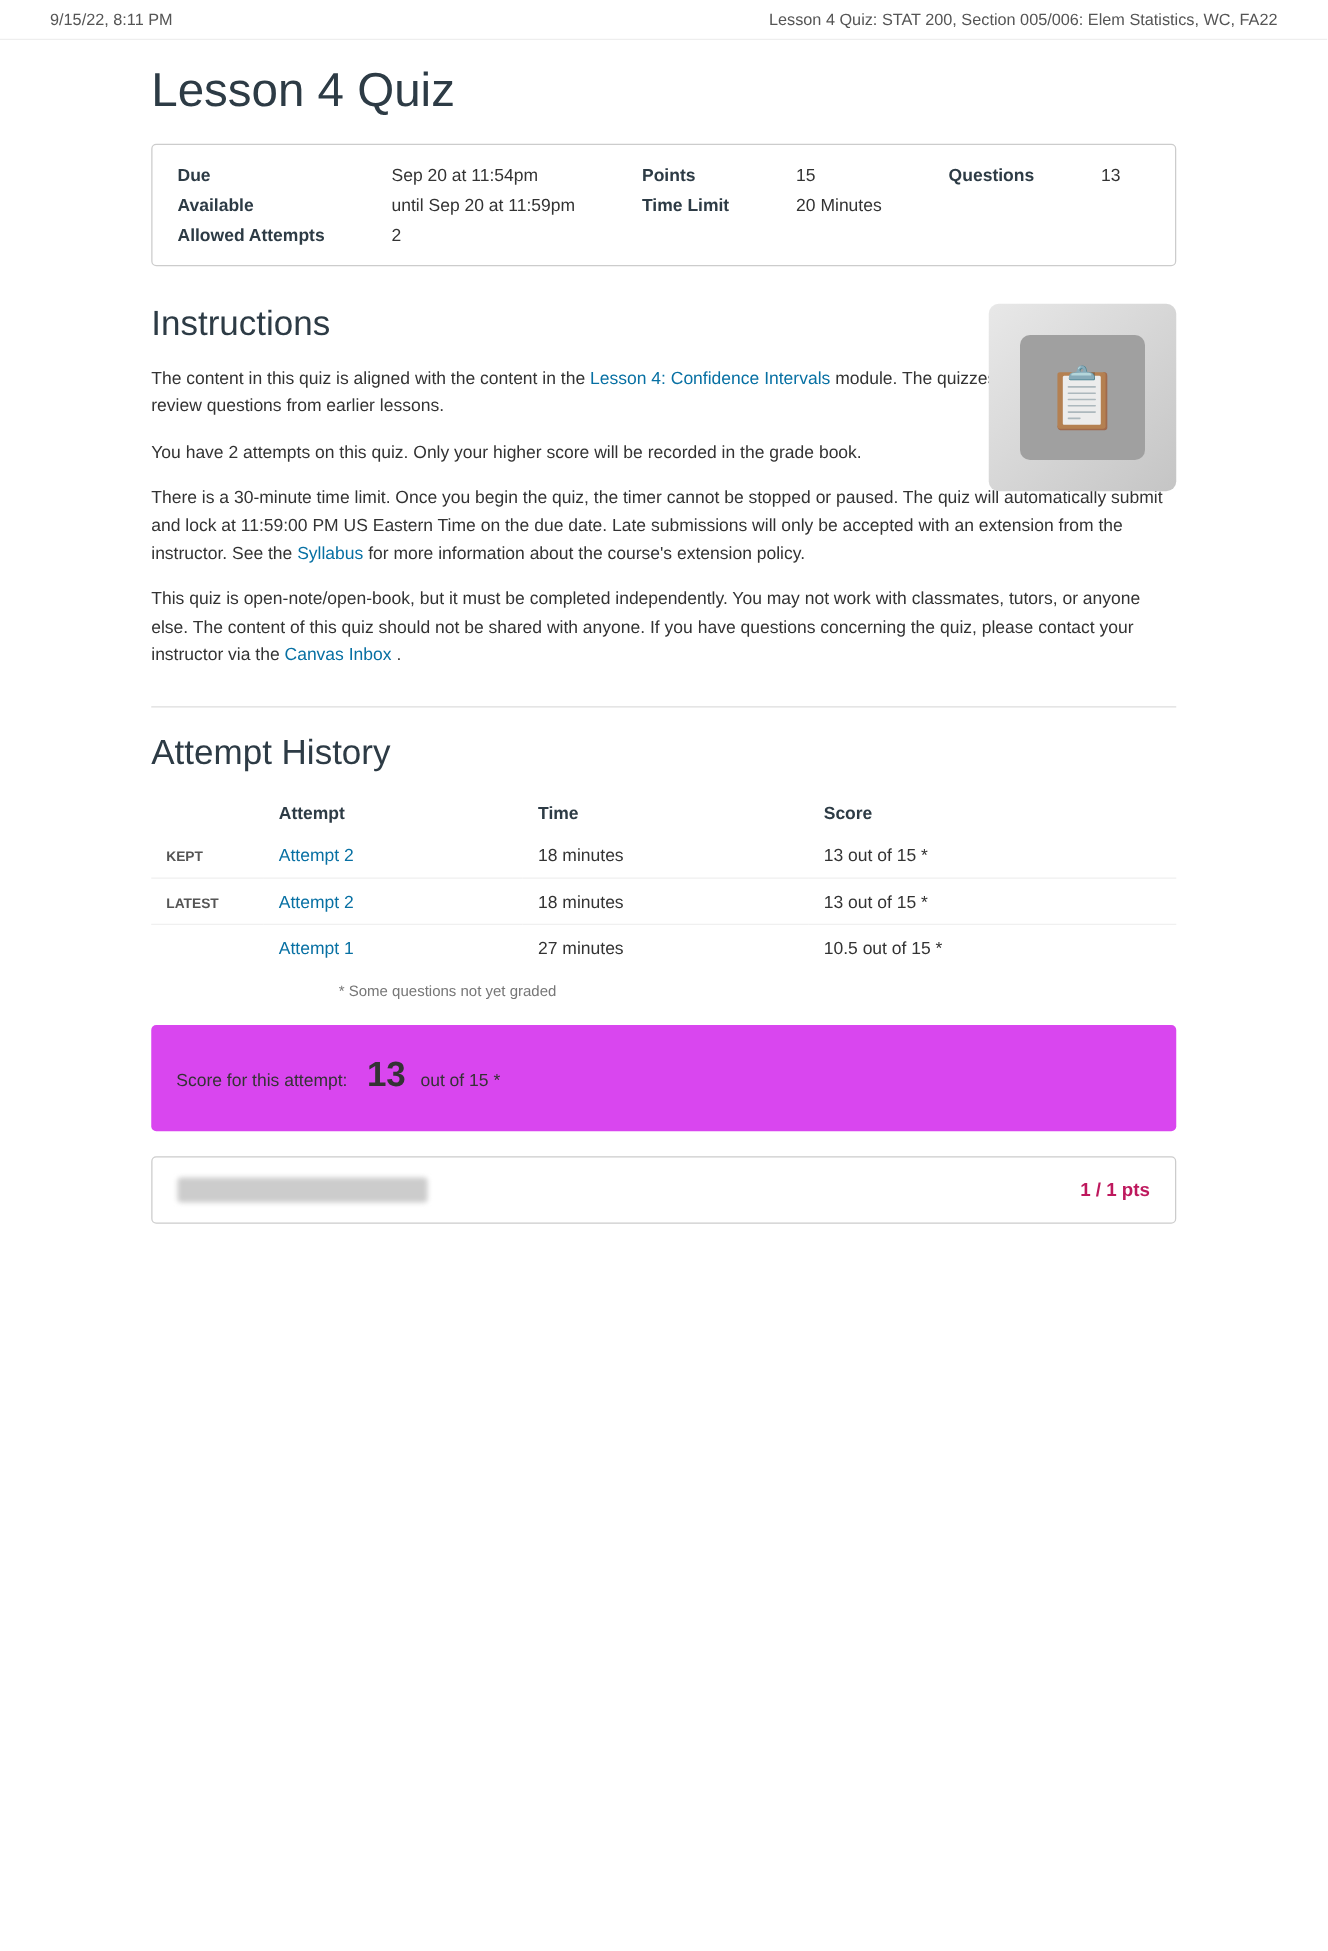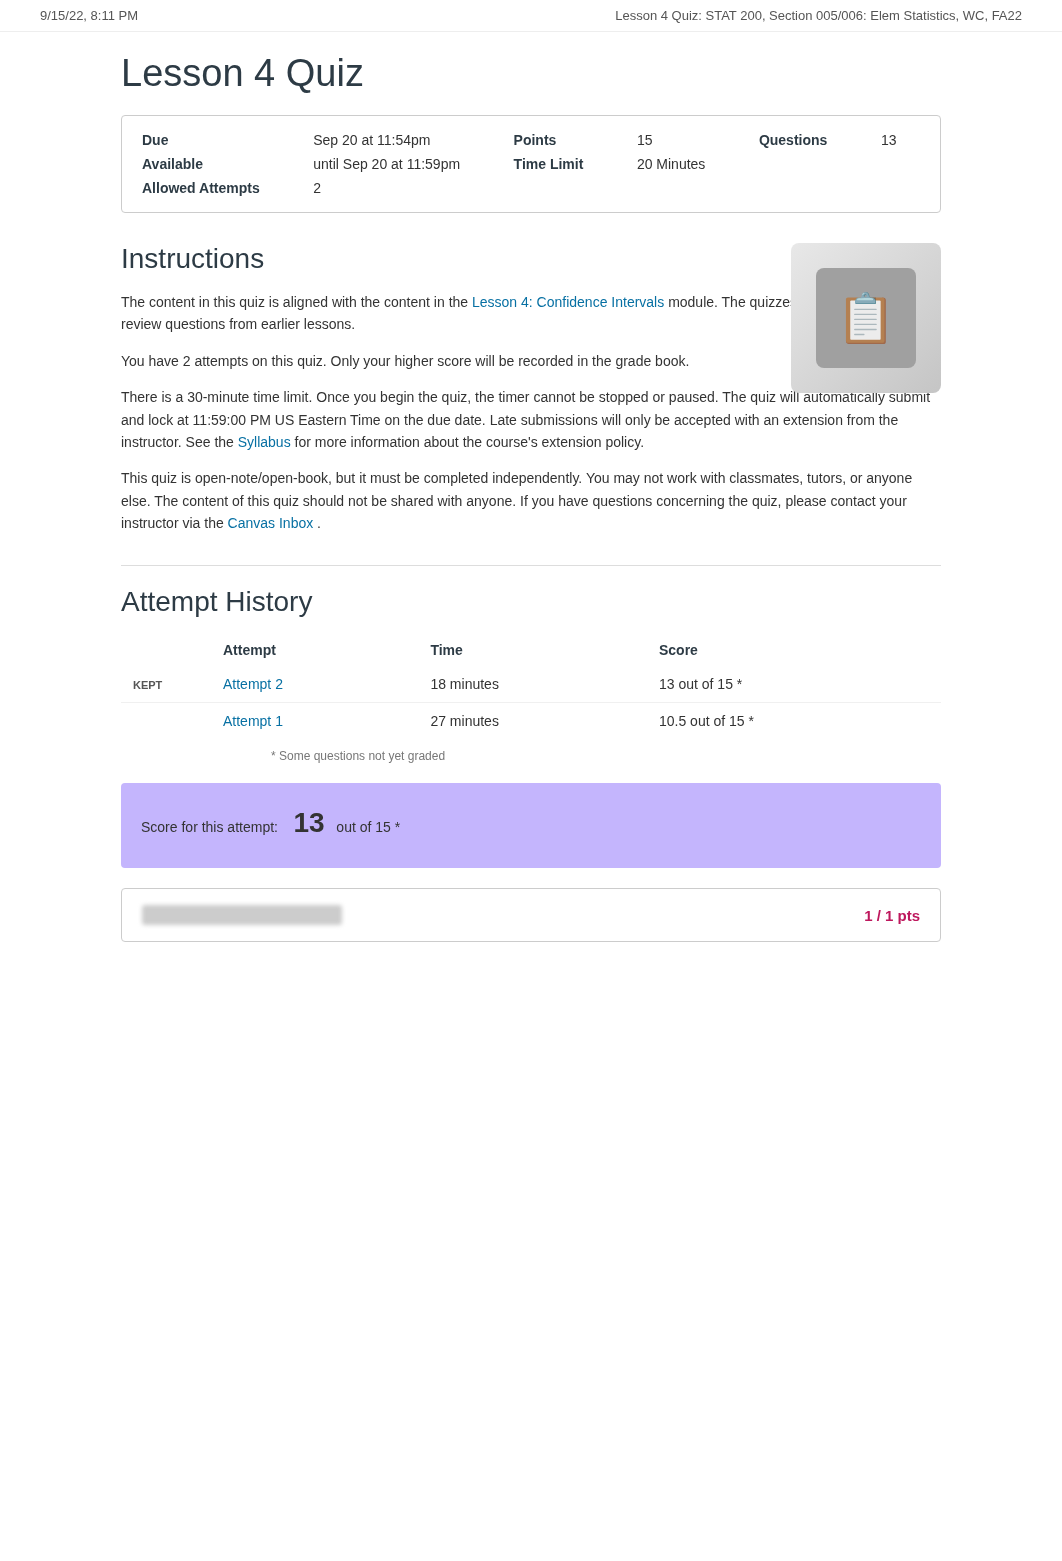--- a/index.html
+++ b/index.html
@@ -135,21 +135,21 @@
     .attempt-note {
       text-align: left;
       font-size: 12px;
       color: #777;
       margin-bottom: 20px;
       padding-left: 150px;
     }
     .score-section {
       margin-top: 20px;
       padding: 16px 20px;
-      background: #c4b5fd;
+      background: #d946ef;
       border-radius: 4px;
     }
     .score-line {
       font-size: 14px;
       color: #333;
       margin-bottom: 6px;
       line-height: 1.7;
     }
     .score-number {
       font-size: 28px;
@@ -260,20 +260,26 @@
         </tr>
       </thead>
       <tbody>
         <tr>
           <td><span class="attempt-badge">KEPT</span></td>
           <td><a class="link">Attempt 2</a></td>
           <td>18 minutes</td>
           <td>13 out of 15 *</td>
         </tr>
         <tr>
+          <td><span class="attempt-badge">LATEST</span></td>
+          <td><a class="link">Attempt 2</a></td>
+          <td>18 minutes</td>
+          <td>13 out of 15 *</td>
+        </tr>
+        <tr>
           <td></td>
           <td><a class="link">Attempt 1</a></td>
           <td>27 minutes</td>
           <td>10.5 out of 15 *</td>
         </tr>
       </tbody>
     </table>
 
     <p class="attempt-note">* Some questions not yet graded</p>
 

